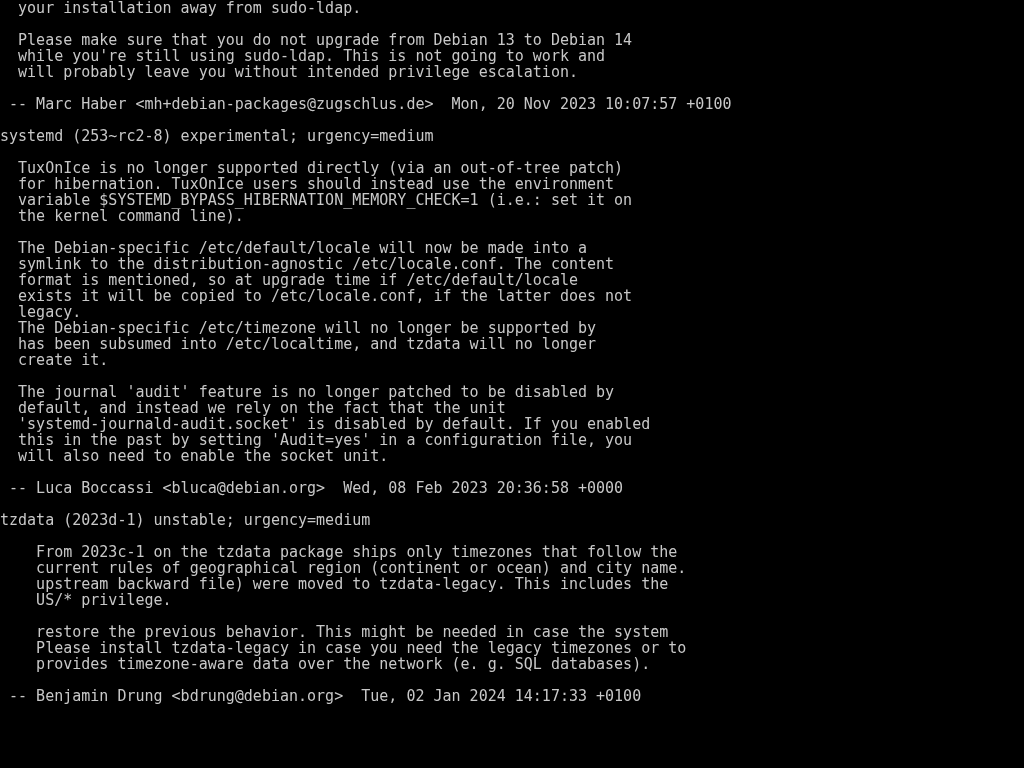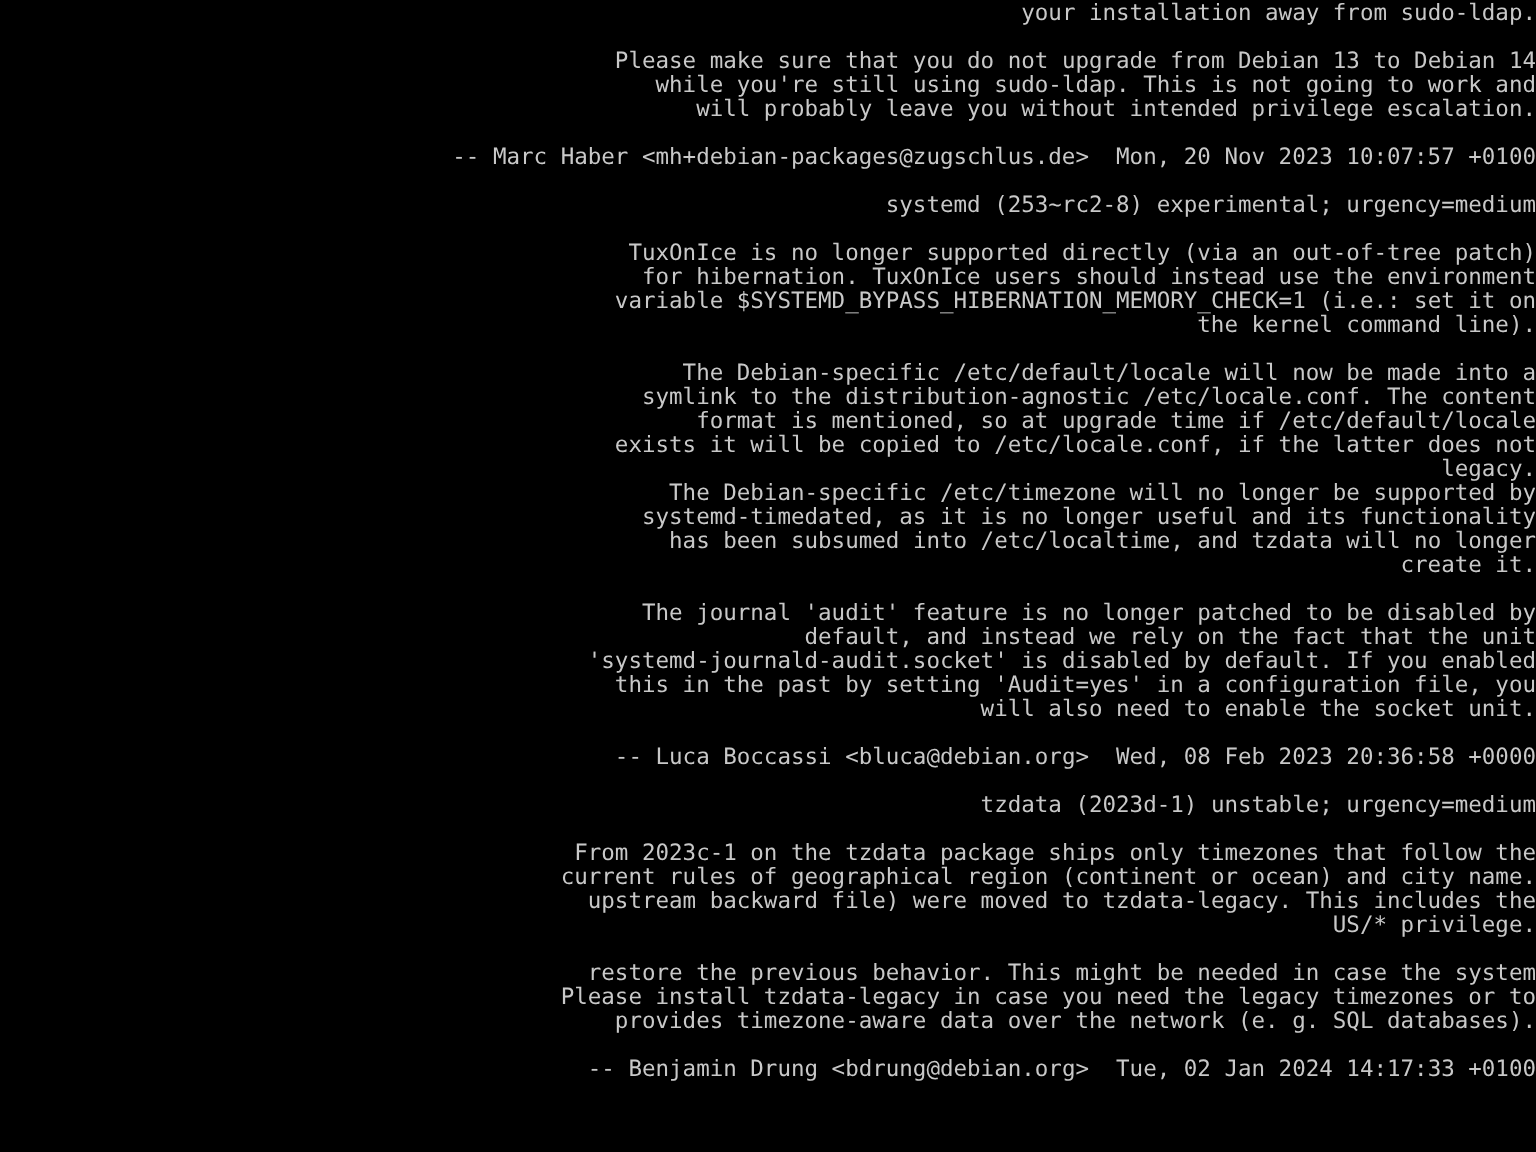--- a/index.html
+++ b/index.html
@@ -29,21 +29,20 @@
     padding: 0;
   }
   .line {
     white-space: pre;
     height: 16px;
     line-height: 16px;
     font-size: 15px;
     letter-spacing: 0px;
     color: #c8c8c8;
     min-height: 16px;
-    text-align: right;
   }
   .line.blank {
     color: transparent;
   }
   #statusbar {
     position: absolute;
     left: 0;
     bottom: 0;
     height: 18px;
     line-height: 18px;
@@ -71,21 +70,20 @@
       <div class="line">  for hibernation. TuxOnIce users should instead use the environment</div>
       <div class="line">  variable $SYSTEMD_BYPASS_HIBERNATION_MEMORY_CHECK=1 (i.e.: set it on</div>
       <div class="line">  the kernel command line).</div>
       <div class="line blank"></div>
       <div class="line">  The Debian-specific /etc/default/locale will now be made into a</div>
       <div class="line">  symlink to the distribution-agnostic /etc/locale.conf. The content</div>
       <div class="line">  format is mentioned, so at upgrade time if /etc/default/locale</div>
       <div class="line">  exists it will be copied to /etc/locale.conf, if the latter does not</div>
       <div class="line">  legacy.</div>
       <div class="line">  The Debian-specific /etc/timezone will no longer be supported by</div>
-      <div class="line">  systemd-timedated, as it is no longer useful and its functionality</div>
       <div class="line">  has been subsumed into /etc/localtime, and tzdata will no longer</div>
       <div class="line">  create it.</div>
       <div class="line blank"></div>
       <div class="line">  The journal 'audit' feature is no longer patched to be disabled by</div>
       <div class="line">  default, and instead we rely on the fact that the unit</div>
       <div class="line">  'systemd-journald-audit.socket' is disabled by default. If you enabled</div>
       <div class="line">  this in the past by setting 'Audit=yes' in a configuration file, you</div>
       <div class="line">  will also need to enable the socket unit.</div>
       <div class="line blank"></div>
       <div class="line"> -- Luca Boccassi &lt;bluca@debian.org&gt;  Wed, 08 Feb 2023 20:36:58 +0000</div>

